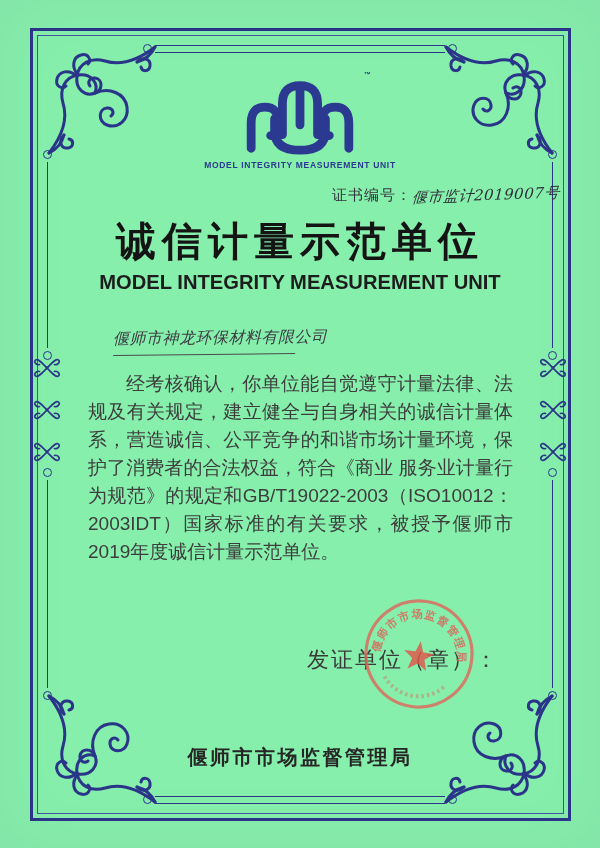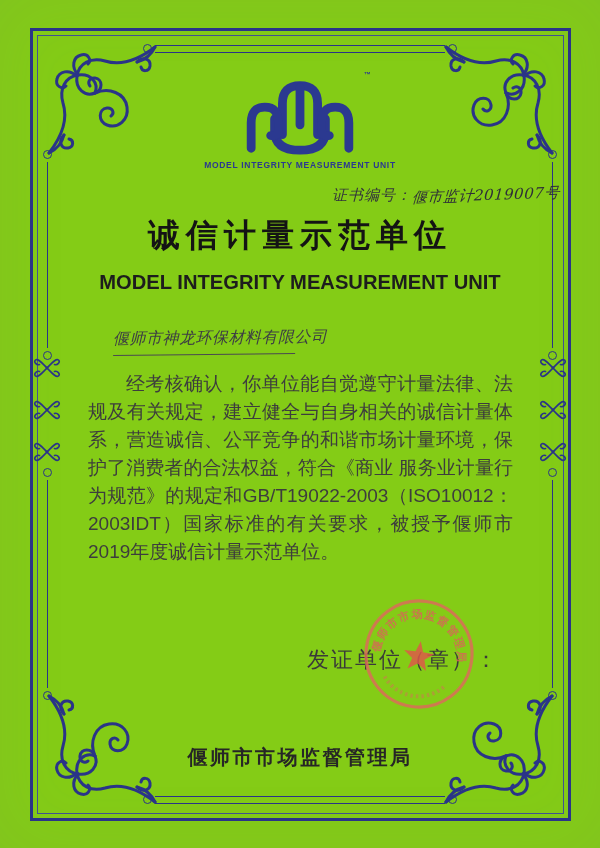--- a/index.html
+++ b/index.html
@@ -1,18 +1,18 @@
 <!DOCTYPE html>
 <html><head>
 <meta charset="utf-8">
 <style>
   html,body{margin:0;padding:0;background:#ffffff;}
   .page{
     position:relative;width:600px;height:848px;overflow:hidden;
-    background:#84cc16;
+    background:#86efac;
     font-family:"Liberation Sans","DejaVu Sans",sans-serif;
     box-shadow:inset 0 0 70px rgba(110,115,130,.10);
   }
   
   .frame-outer{position:absolute;left:30px;top:28px;right:29px;bottom:27px;
     border:3.5px solid #2a3488;}
   .frame-inner{position:absolute;left:37px;top:35px;right:36px;bottom:34px;
     border:1px solid #3a44a0;opacity:.9;}
   .corner{position:absolute;width:118px;height:118px;}
   .corner.tl{left:41px;top:39px;}
@@ -41,28 +41,28 @@
   
   .logo-mark{position:absolute;left:50%;top:74px;transform:translateX(-50%);
     width:120px;height:84px;}
   .logo-mark .tm{position:absolute;right:-11px;top:-3px;font-size:7px;
     color:#2b3990;font-weight:bold;}
   .logo-caption{position:absolute;left:0;right:0;top:160px;text-align:center;
     font-size:8.5px;font-weight:bold;color:#2b3990;letter-spacing:.7px;}
   
   .cert-no{position:absolute;left:332px;top:186px;font-size:15px;color:#33343c;}
   .cert-label{font-family:"Liberation Serif","DejaVu Serif",serif;
-    font-style:italic;letter-spacing:1px;}
+    letter-spacing:1px;}
   .cert-value{display:inline-block;font-family:"DejaVu Serif",serif;
     font-style:italic;transform:rotate(-2deg) skewX(-6deg);color:#2e2f38;
     letter-spacing:.5px;}
   
   .title{position:absolute;left:0;right:0;top:214px;margin:0;text-align:center;
     font-family:"Liberation Serif","DejaVu Serif",serif;font-weight:900;
-    font-size:32px;letter-spacing:6px;color:#141414;}
+    font-size:40px;letter-spacing:6px;color:#141414;}
   .subtitle{position:absolute;left:0;right:0;top:270px;text-align:center;
     font-size:21px;font-weight:800;color:#1d1d1d;transform:scaleX(.96);
     letter-spacing:0;}
   
   .awardee{position:absolute;left:113px;top:328px;width:182px;
     font-family:"DejaVu Serif",serif;font-style:italic;font-size:16px;
     color:#3c3d44;padding-bottom:5px;border-bottom:1.6px solid #4a4a50;
     transform:rotate(-.6deg);letter-spacing:.5px;white-space:nowrap;}
   
   .body-text{position:absolute;left:88px;right:87px;top:370px;margin:0;

